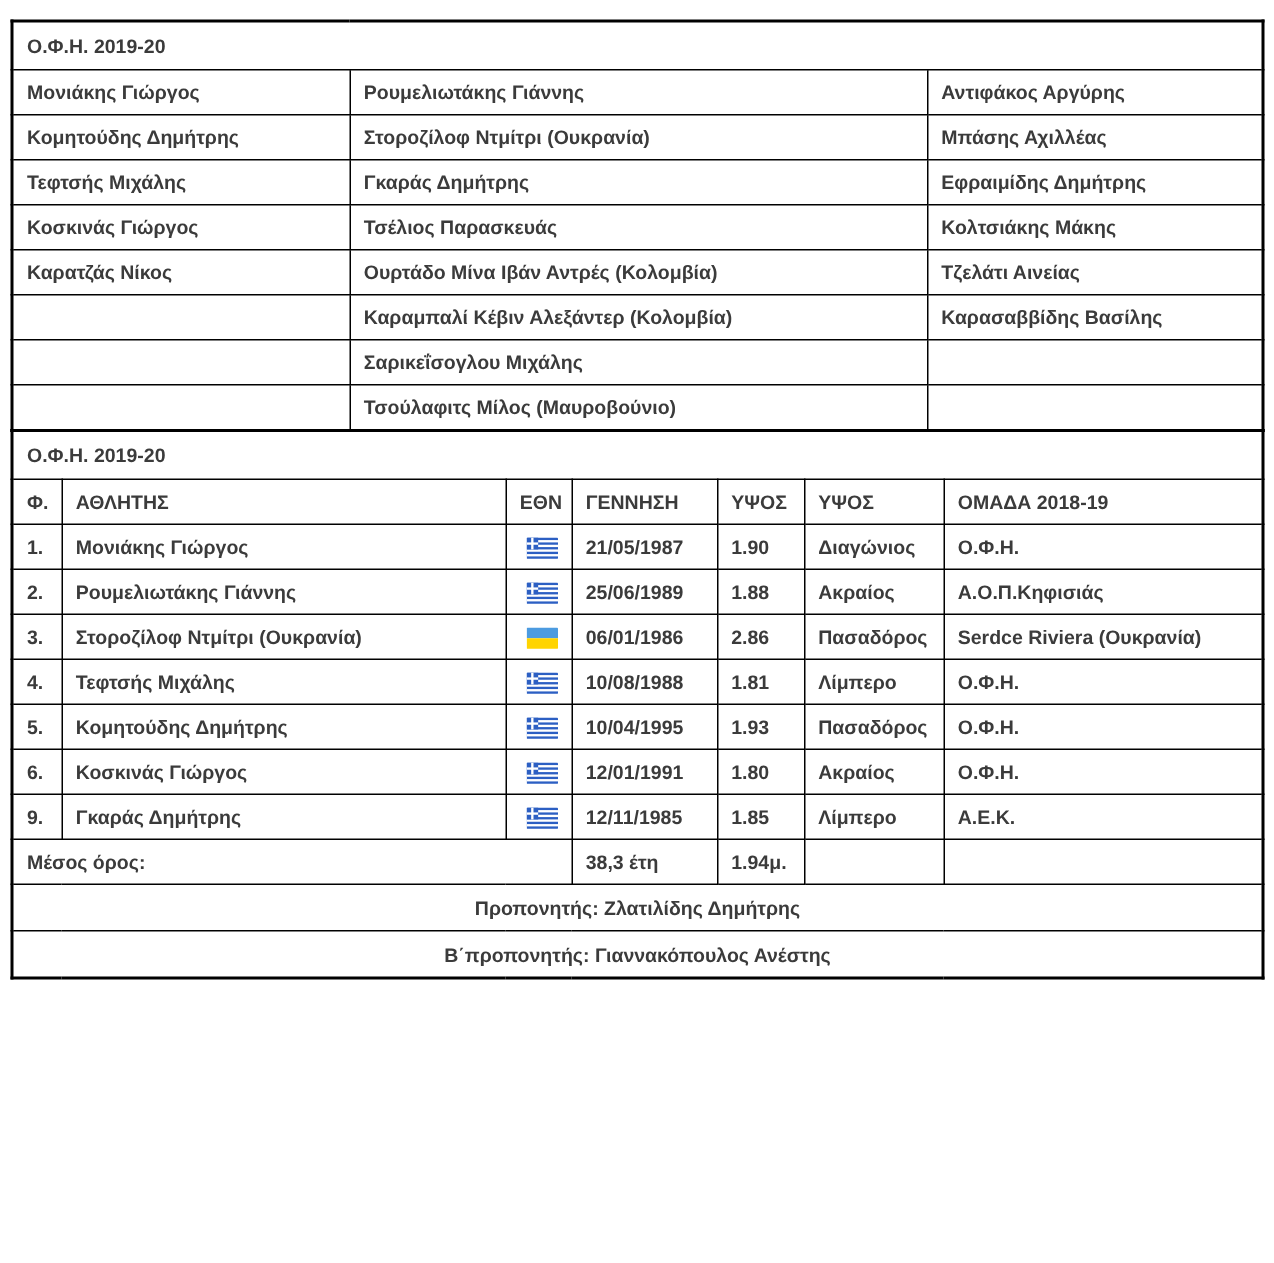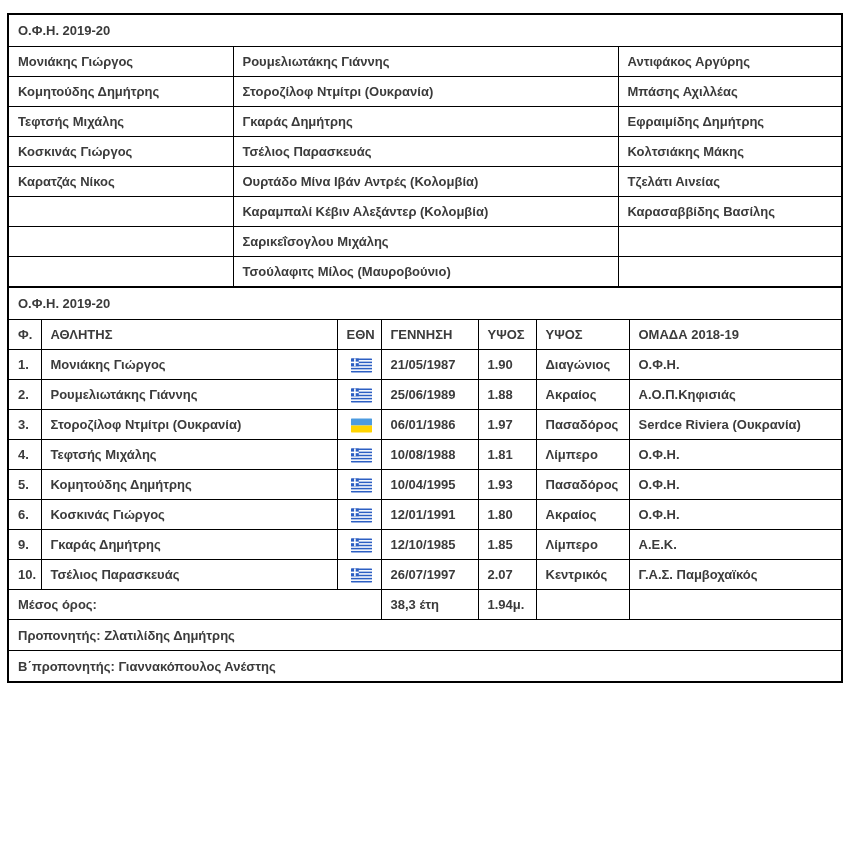--- a/index.html
+++ b/index.html
@@ -20,21 +20,21 @@
     height:29px;
     font-size:13px;
     font-weight:700;
     color:#3b3b3b;
     text-align:left;
     vertical-align:middle;
     white-space:nowrap;
     overflow:hidden;
   }
   tr.titlerow td{height:31px;text-align:left;}
-  tr.coachrow td{height:30px;}
+  tr.coachrow td{height:30px;text-align:center;}
   td.right{text-align:left;}
   td.flagcell{padding-left:13px;}
   .flag{width:21px;height:15px;display:inline-block;vertical-align:middle;border-radius:1px;}
   .defs{position:absolute;width:0;height:0;overflow:hidden;}
 </style>
 </head>
 <body>
 
 <svg class="defs" aria-hidden="true">
   <symbol id="flag-gr" viewBox="0 0 27 18">
@@ -167,21 +167,21 @@
         <td>Ακραίος</td>
         <td>Α.Ο.Π.Κηφισιάς</td>
       </tr>
       <tr>
         <td>3.</td>
         <td>Στοροζίλοφ Ντμίτρι (Ουκρανία)</td>
         <td class="flagcell"><svg class="flag">
               <use href="#flag-ua" xlink:href="#flag-ua"></use>
             </svg></td>
         <td>06/01/1986</td>
-        <td>1.97</td>
+        <td>2.86</td>
         <td>Πασαδόρος</td>
         <td>Serdce Riviera (Ουκρανία)</td>
       </tr>
       <tr>
         <td>4.</td>
         <td>Τεφτσής Μιχάλης</td>
         <td class="flagcell"><svg class="flag">
               <use href="#flag-gr" xlink:href="#flag-gr"></use>
             </svg></td>
         <td>10/08/1988</td>
@@ -210,36 +210,25 @@
         <td>1.80</td>
         <td>Ακραίος</td>
         <td>Ο.Φ.Η.</td>
       </tr>
       <tr>
         <td>9.</td>
         <td>Γκαράς Δημήτρης</td>
         <td class="flagcell"><svg class="flag">
               <use href="#flag-gr" xlink:href="#flag-gr"></use>
             </svg></td>
-        <td>12/10/1985</td>
+        <td>12/11/1985</td>
         <td>1.85</td>
         <td>Λίμπερο</td>
         <td>Α.Ε.Κ.</td>
       </tr>
-      <tr>
-        <td>10.</td>
-        <td>Τσέλιος Παρασκευάς</td>
-        <td class="flagcell"><svg class="flag">
-              <use href="#flag-gr" xlink:href="#flag-gr"></use>
-            </svg></td>
-        <td>26/07/1997</td>
-        <td>2.07</td>
-        <td>Κεντρικός</td>
-        <td>Γ.Α.Σ. Παμβοχαϊκός</td>
-      </tr>
 
       <tr>
         <td colspan="3" class="right">Μέσος όρος:</td>
         <td>38,3 έτη</td>
         <td>1.94μ.</td>
         <td></td>
         <td></td>
       </tr>
       <tr class="coachrow">
         <td colspan="7">Προπονητής: Ζλατιλίδης Δημήτρης</td>

